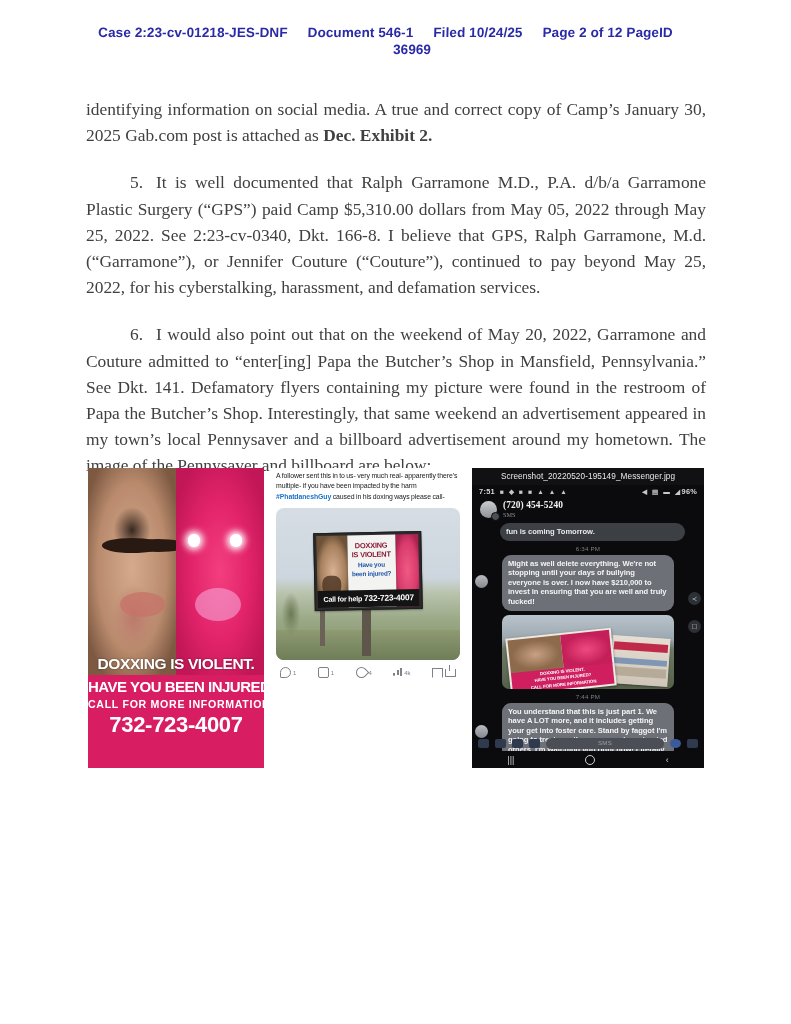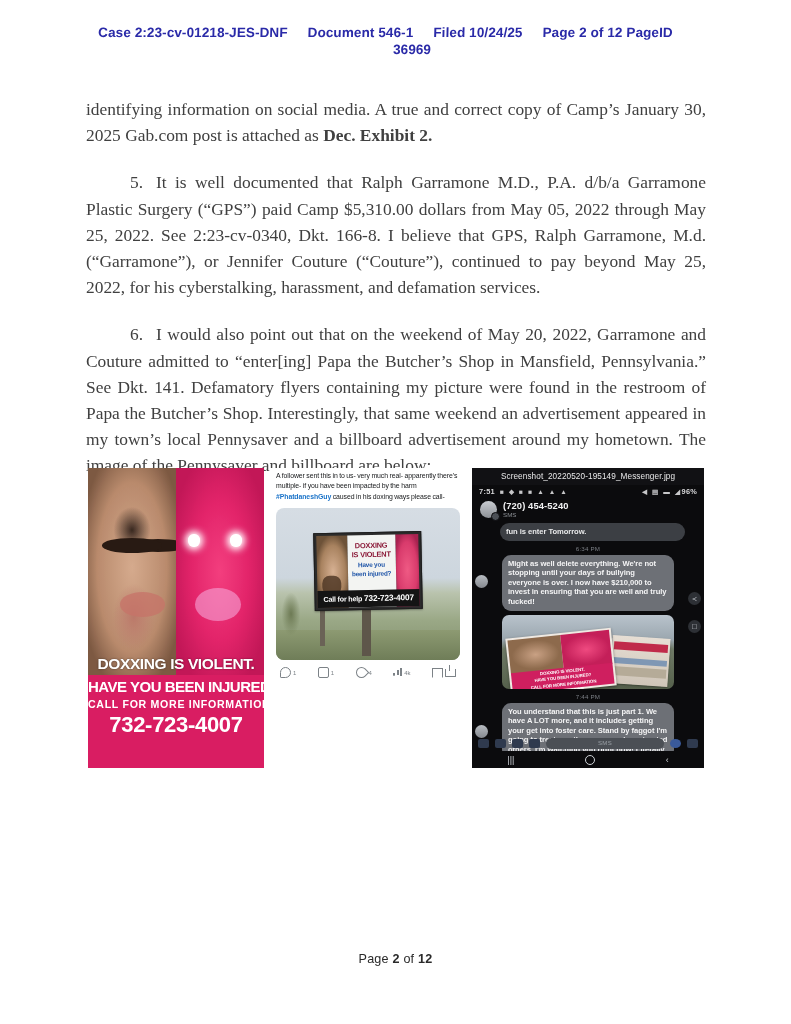--- a/index.html
+++ b/index.html
@@ -438,20 +438,21 @@
     font-size: 6.6px;
     opacity: .92;
   }
   .ph-status .spacer { flex: 1; }
   .ph-status .batt { letter-spacing: 0.2px; }
   .ph-contact {
     display: flex;
     align-items: center;
     gap: 6px;
     padding: 2px 8px 4px 8px;
+    font-family: Liberation Serif, serif;
   }
   .ph-avatar {
     width: 17px; height: 17px;
     border-radius: 50%;
     background: linear-gradient(#c9ccd1, #8d9196);
     position: relative;
     flex: 0 0 17px;
   }
   .ph-avatar::after {
     content: "";
@@ -753,21 +754,21 @@
       <div class="ph-contact">
         <div class="ph-avatar"></div>
         <div>
           <div class="ph-num">(720) 454-5240</div>
           <div class="ph-sub">SMS</div>
         </div>
       </div>
 
       <div class="ph-thread">
         <div class="ph-left-av" style="top:52px;"></div>
-        <div class="bub bub-in">fun is enter Tomorrow.</div>
+        <div class="bub bub-in">fun is coming Tomorrow.</div>
         <div class="ts">6:34 PM</div>
         <div class="bub bub-out">Might as well delete everything. We're not stopping until your days of bullying everyone is over. I now have $210,000 to invest in ensuring that you are well and truly fucked!</div>
 
         <div class="bub-photo">
           <div class="ps-stack"></div>
           <div class="ps-paper">
             <div class="ps-img">
               <div class="ps-img-l"></div>
               <div class="ps-img-r"></div>
             </div>
@@ -803,15 +804,14 @@
         <span class="nav-home"></span>
         <span>‹</span>
       </div>
     </div>
 
   </div>
 
   <div class="body-text" style="top:778px;">
   </div>
 
-  <div class="footer"><span>Page </span><b>2</b><span> of </span><b>12</b></div>
 
 </div>
 
 </body></html>

